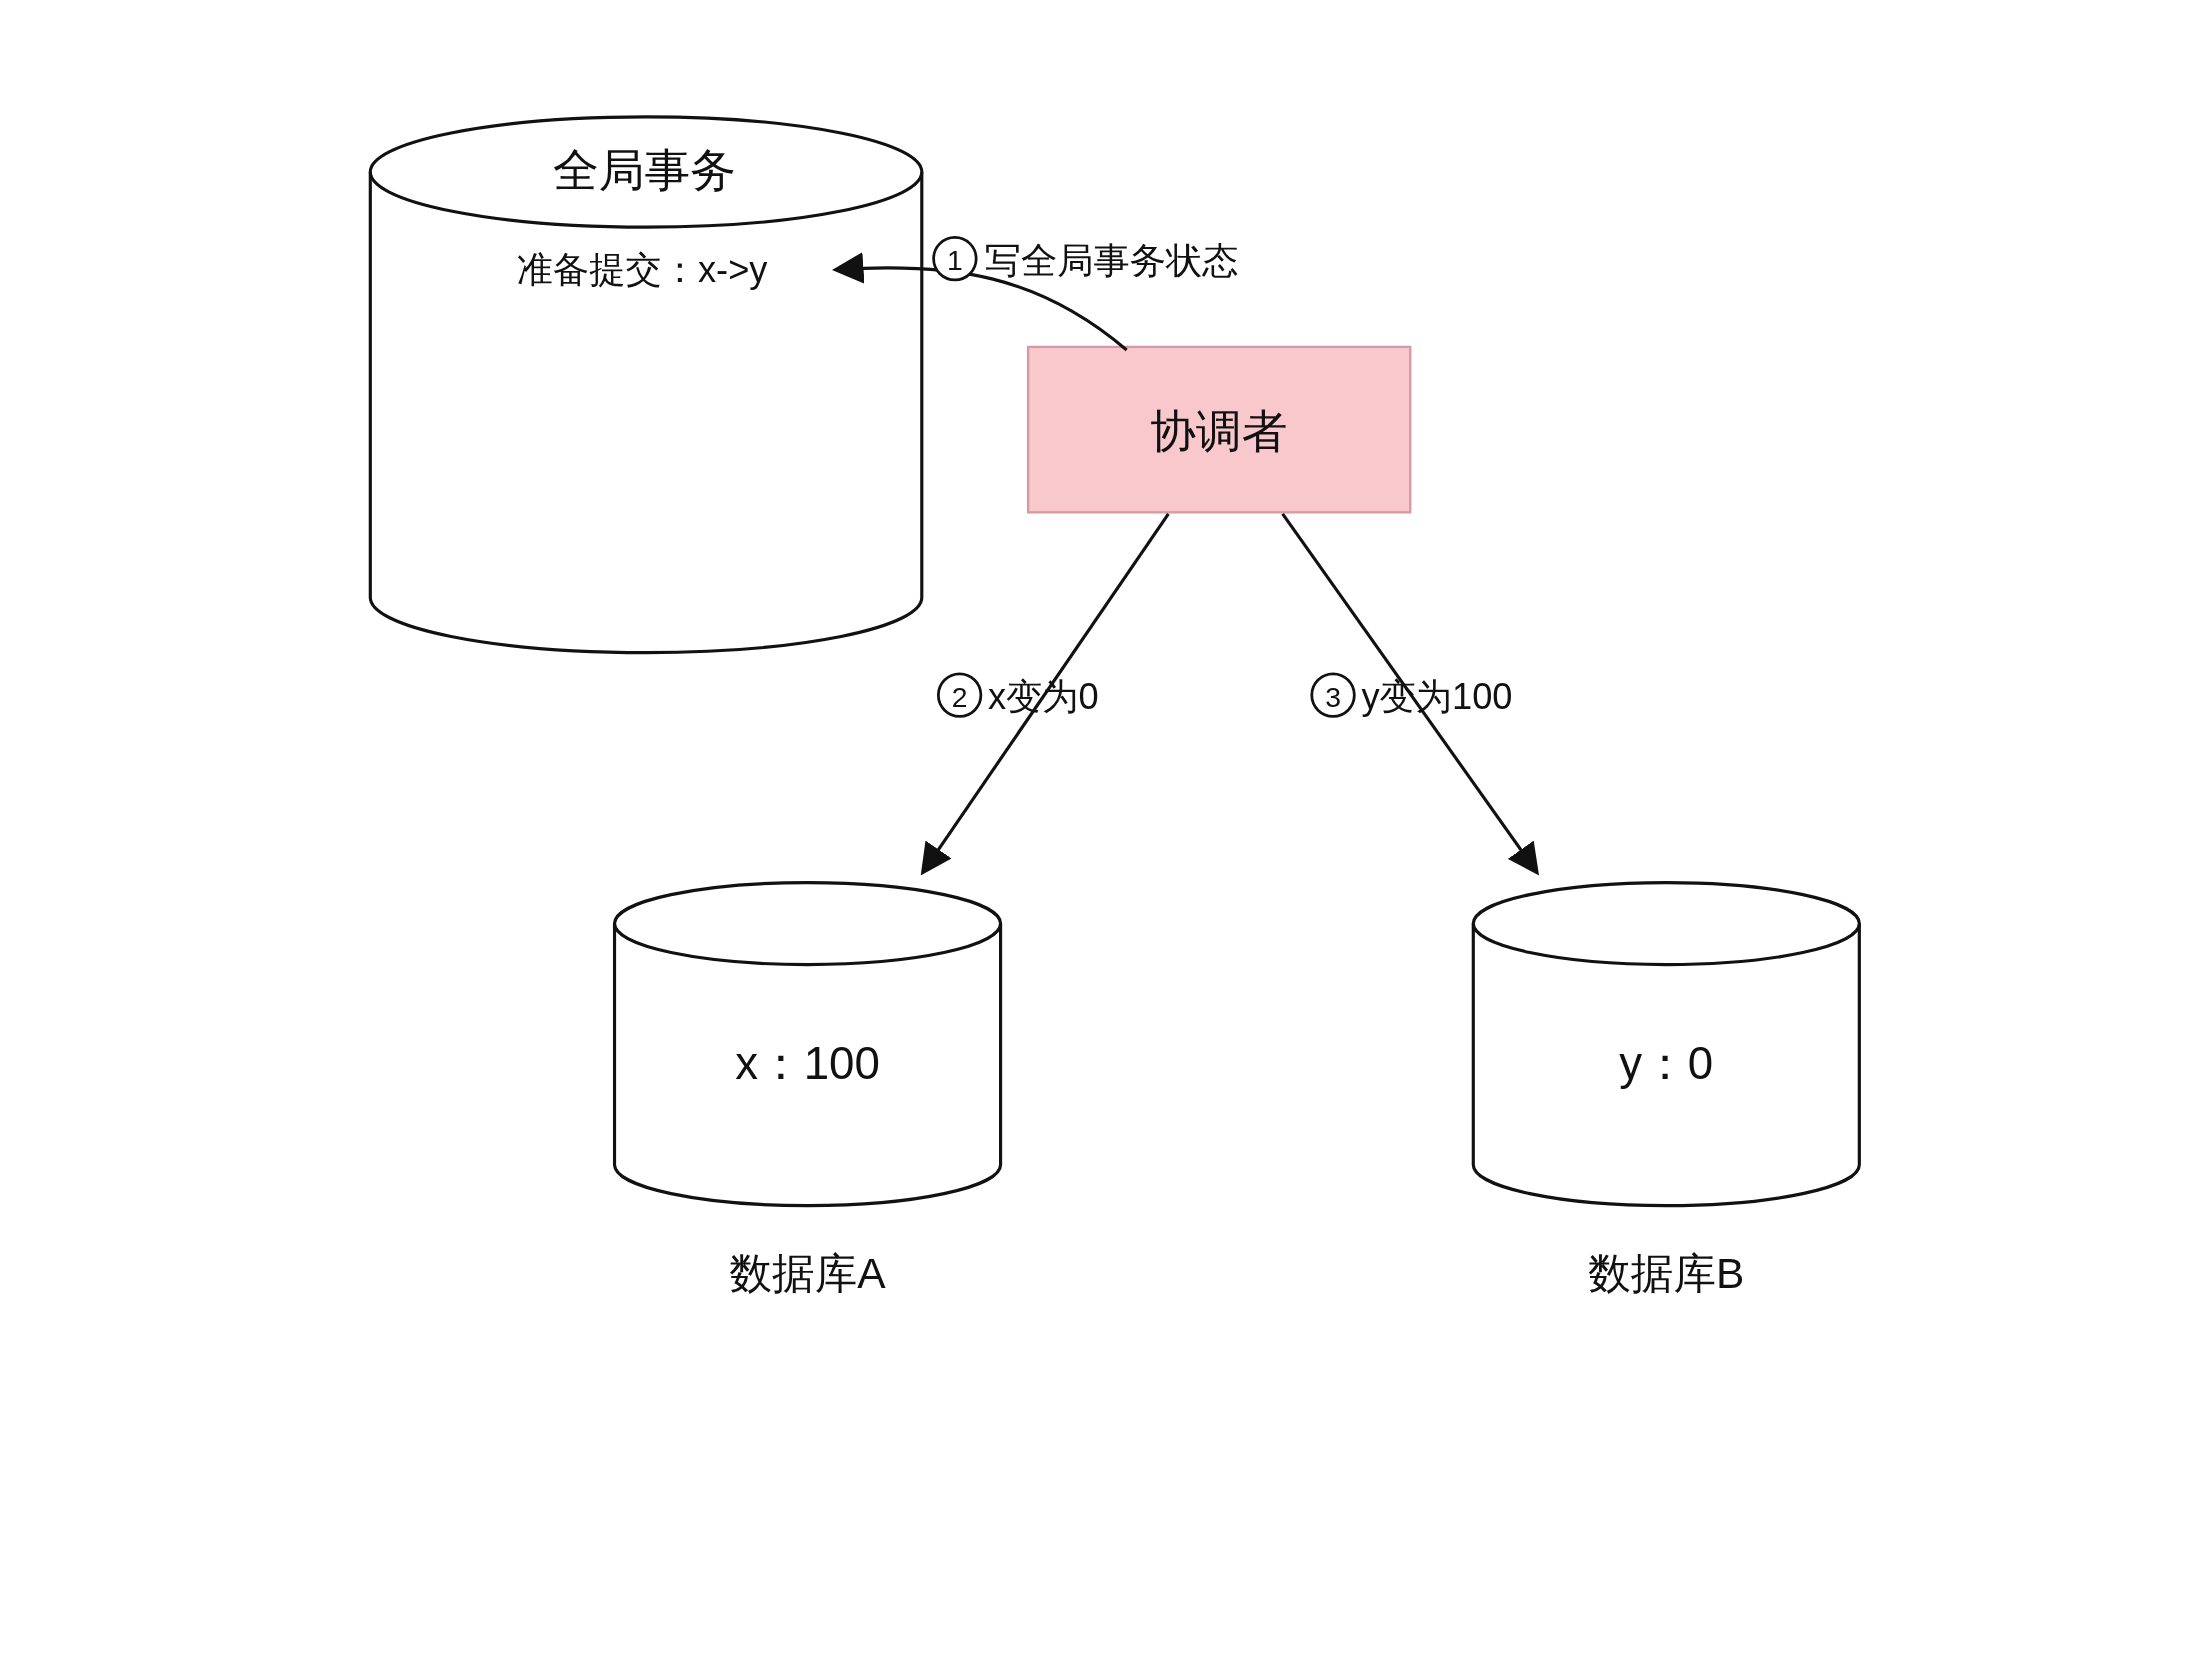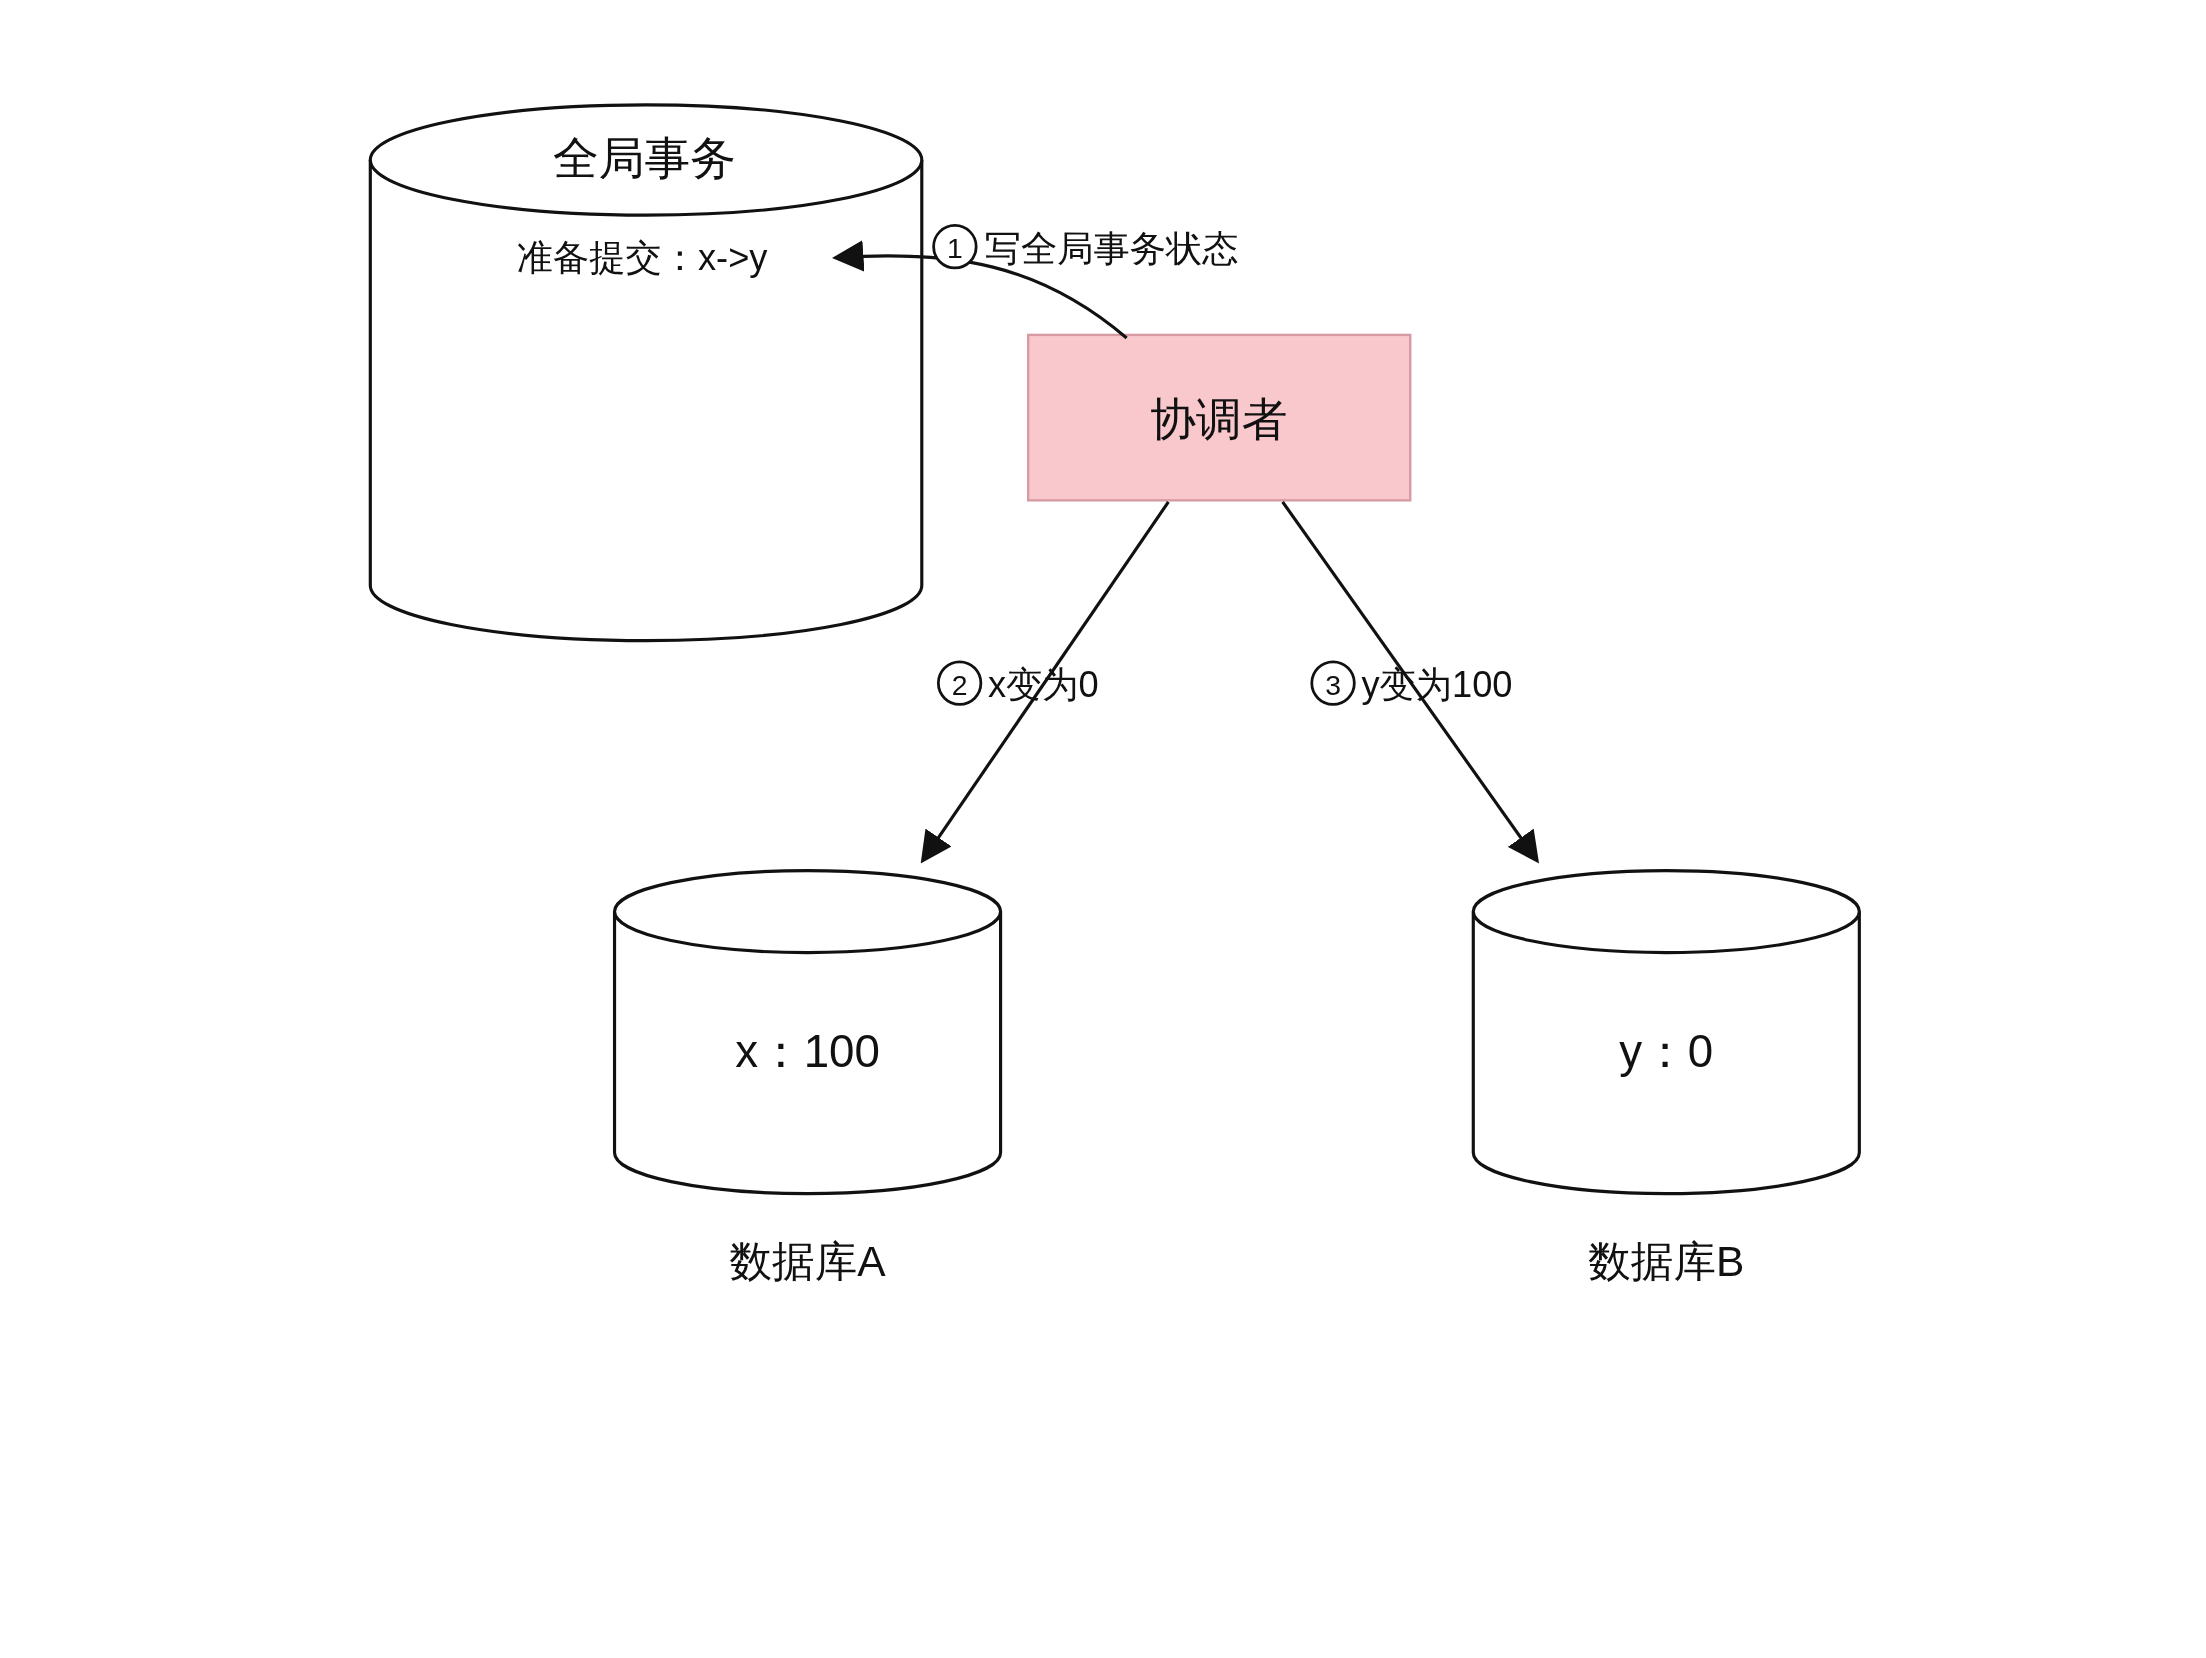--- a/index.html
+++ b/index.html
@@ -4,21 +4,21 @@
 <style>
   html, body {
     margin: 0;
     padding: 0;
     background: #ffffff;
   }
   .stage {
     width: 2207px;
     height: 1374px;
     max-width: 100%;
-    margin: 4px auto;
+    margin: 16px auto;
     background: #ffffff;
   }
   svg {
     display: block;
     width: 100%;
     height: 100%;
     font-family: "Liberation Sans", "DejaVu Sans", sans-serif;
   }
   .shape {
     fill: #ffffff;

